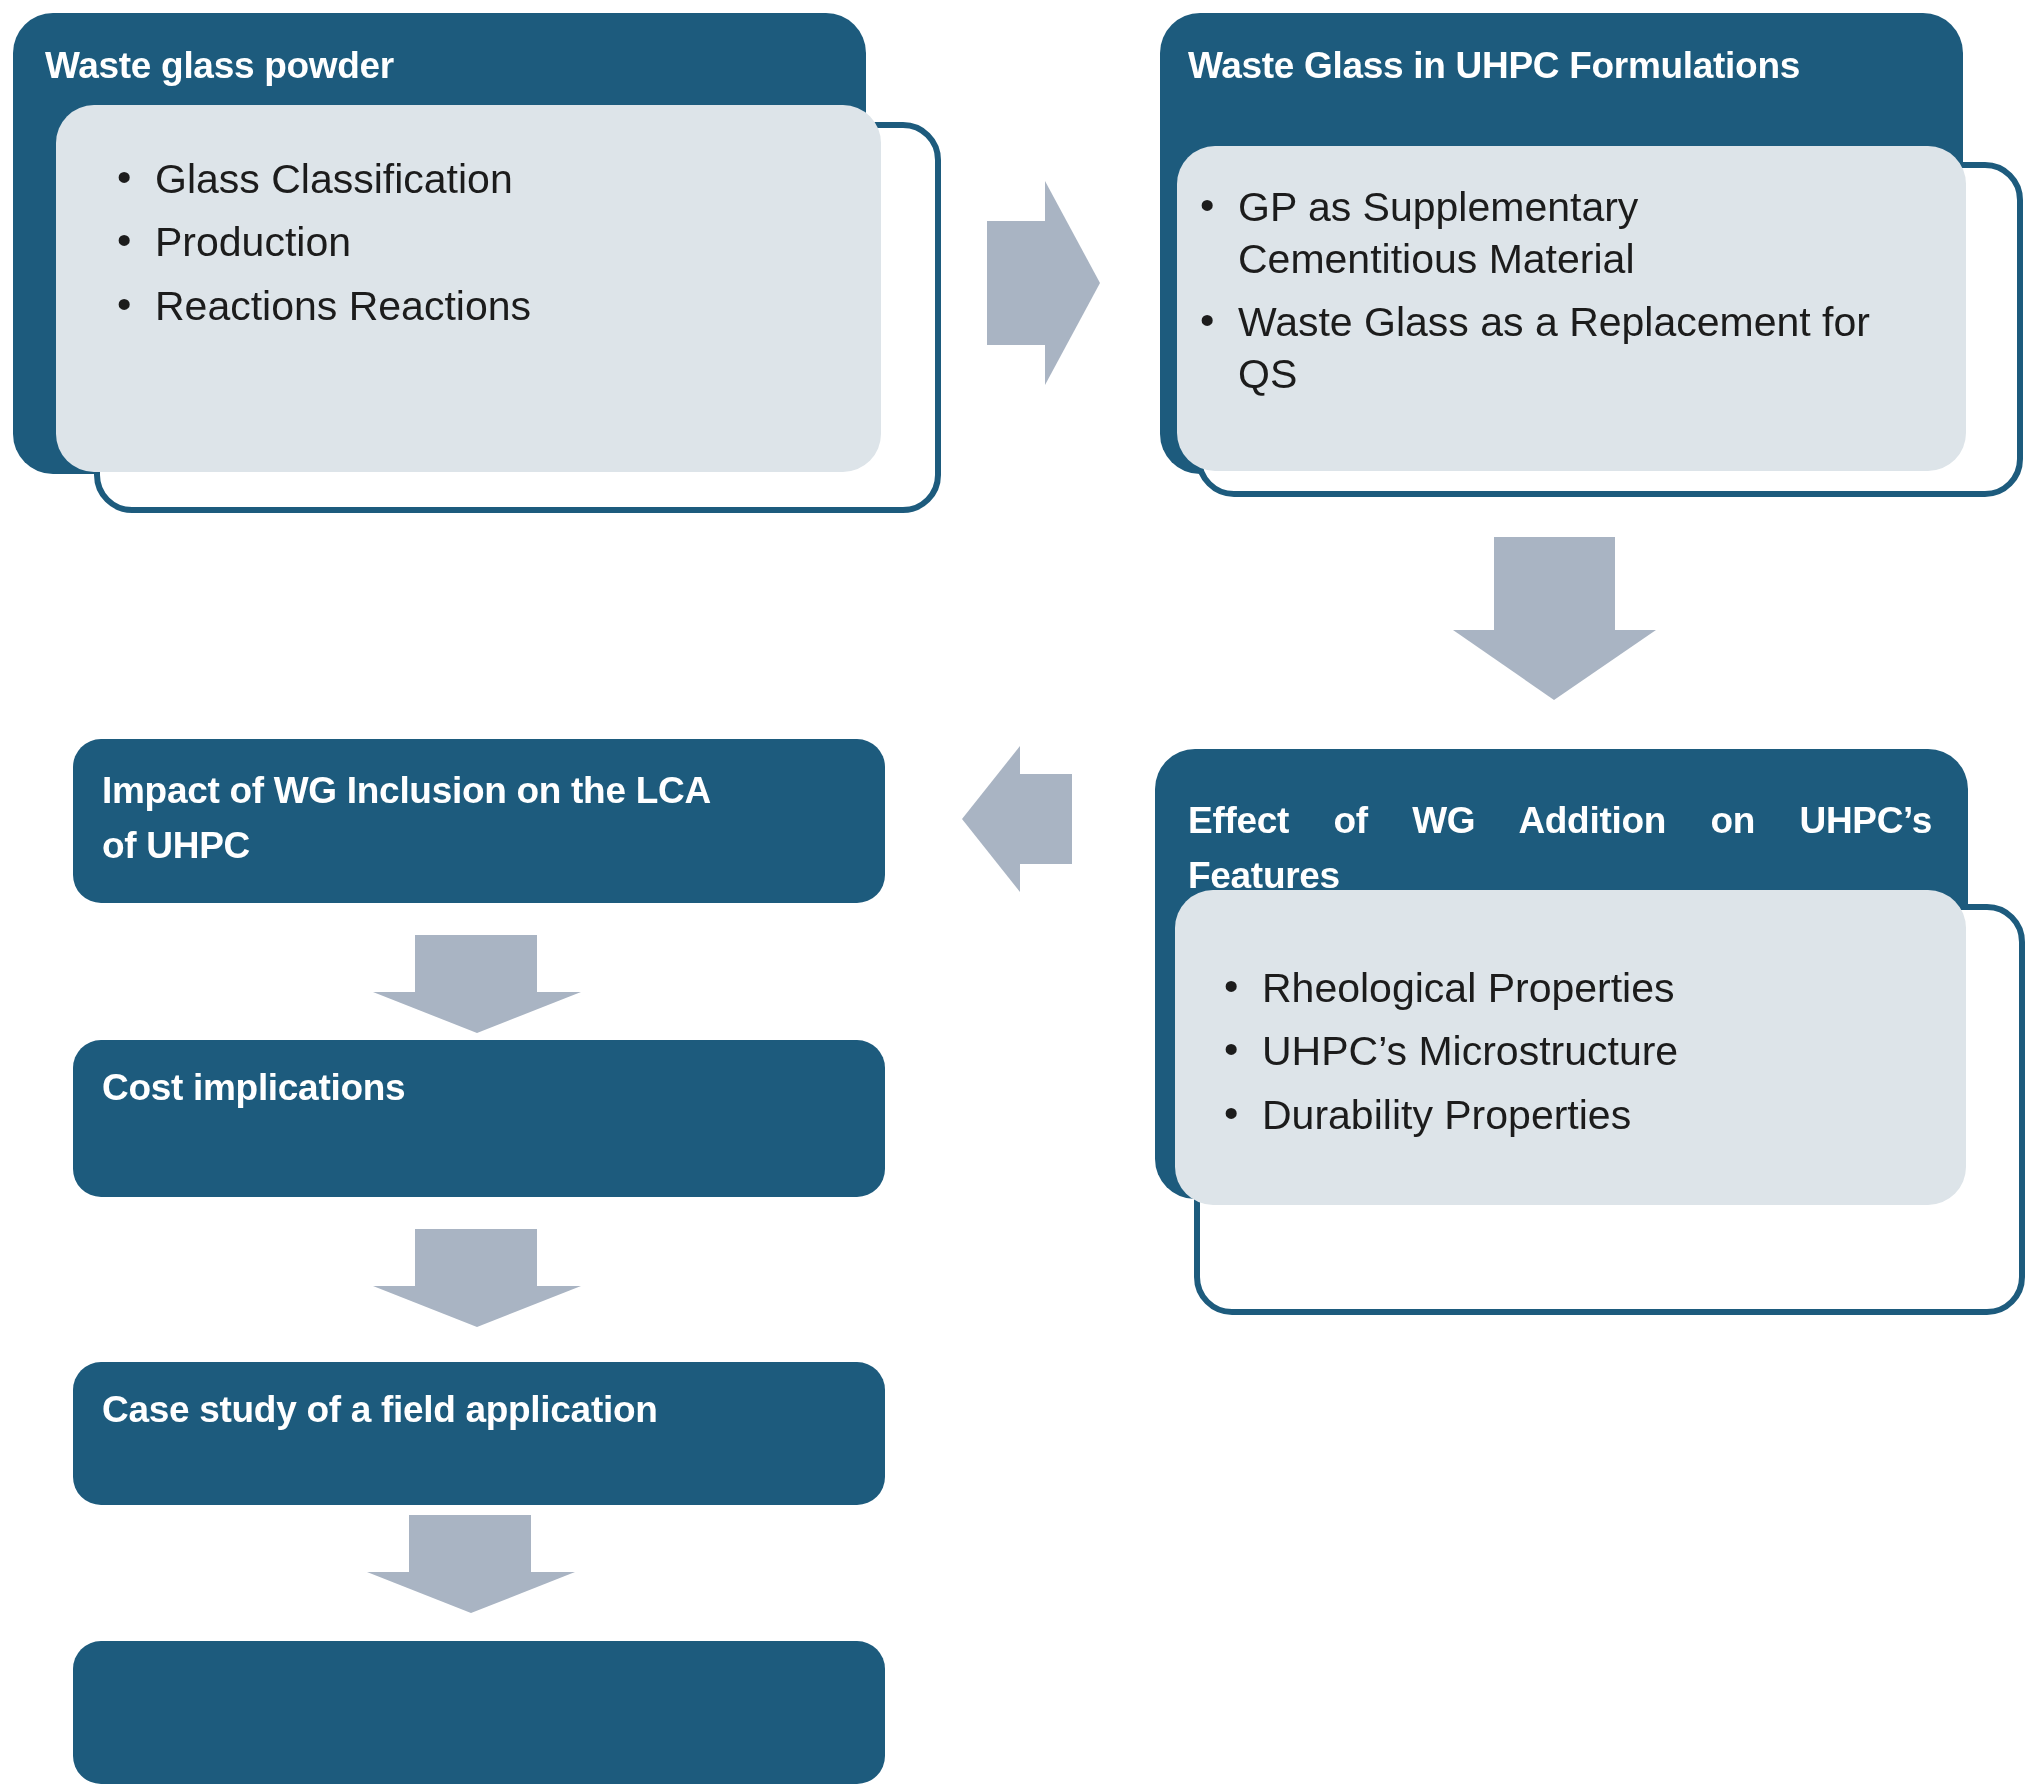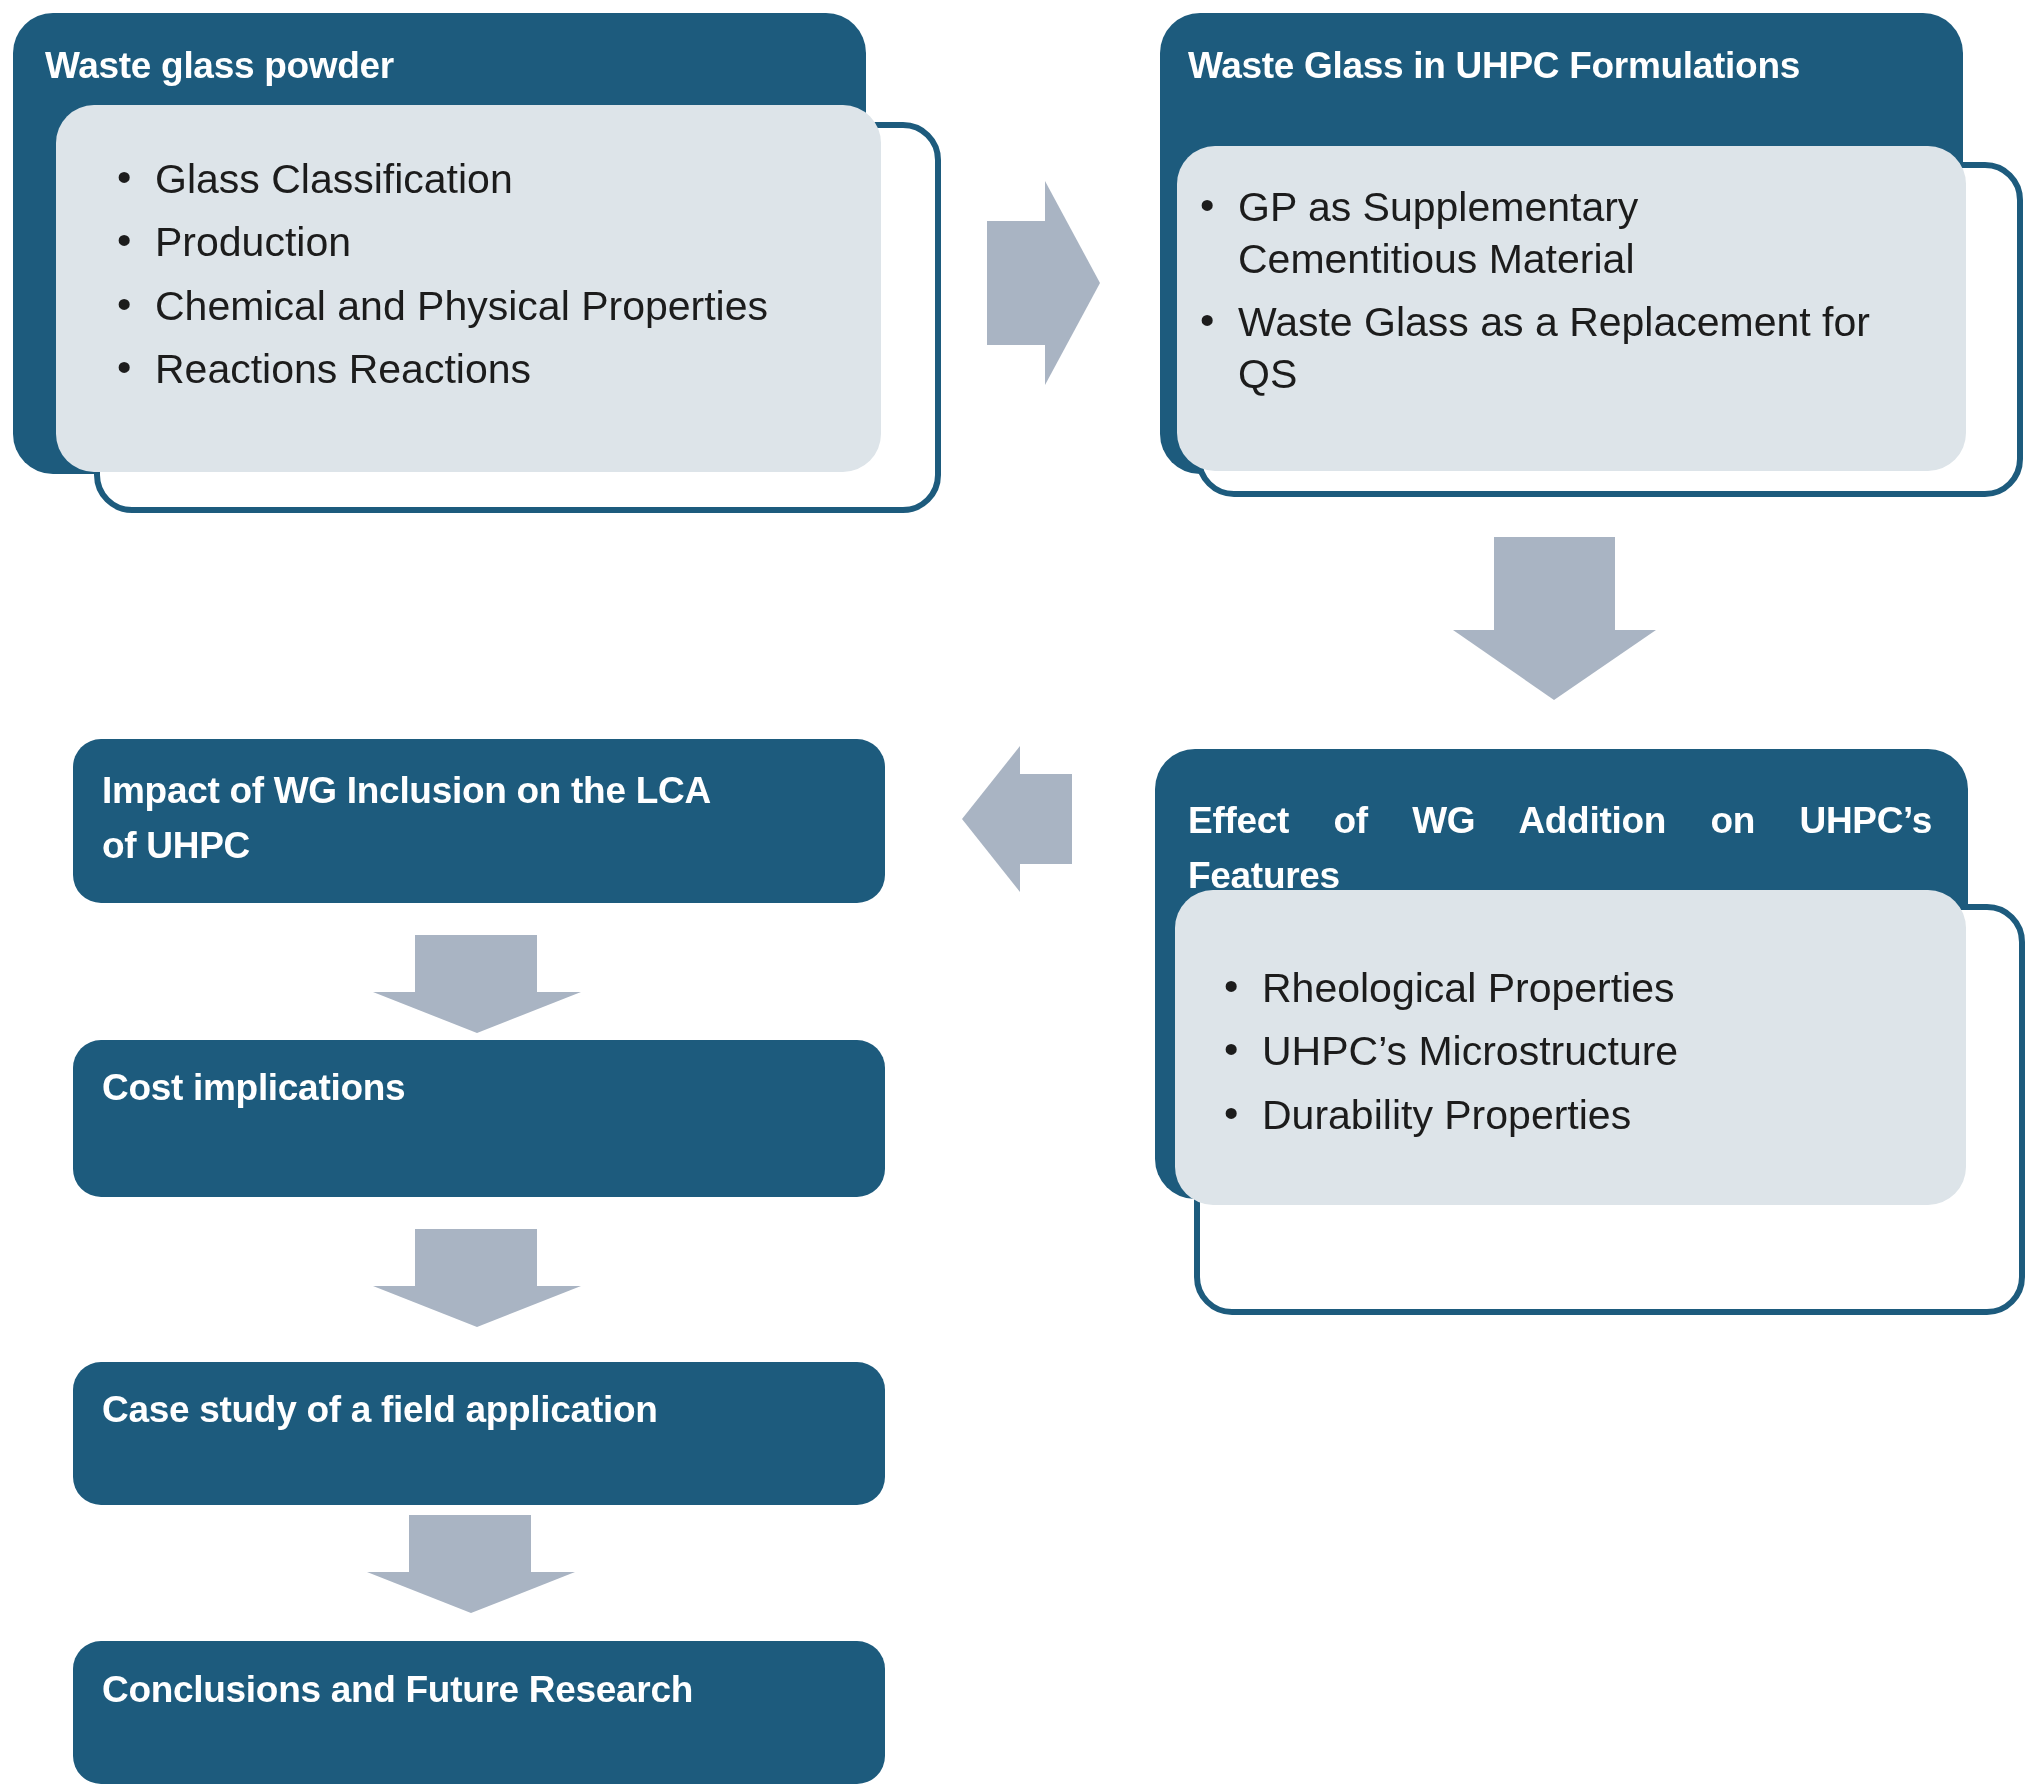--- a/index.html
+++ b/index.html
@@ -63,23 +63,20 @@
     <div class="dark-box" style="left:13px;top:13px;width:853px;height:461px;"></div>
     <div class="panel-border" style="left:94px;top:122px;width:847px;height:391px;"></div>
     <div class="panel-fill" style="left:56px;top:105px;width:825px;height:367px;"></div>
     <div class="title" style="left:45px;top:38px;">Waste glass powder</div>
     <ul class="bullets" style="left:117px;top:153px;">
       <li>
           <span class="line">Glass Classification</span>
         </li>
       <li>
           <span class="line">Production</span>
-        </li>
-      <li>
-          <span class="line">Chemical and Physical Properties</span>
         </li>
       <li>
           <span class="line">Reactions Reactions</span>
         </li>
     </ul>
   </div>
 
   <div class="arr arr-right" style="left:987px;top:181px;">
     <div class="tail"></div>
     <div class="head"></div>
@@ -154,16 +151,15 @@
 
   <div class="simple-box" style="left:73px;top:1362px;width:812px;height:143px;"></div>
   <div class="title" style="left:102px;top:1382px;">Case study of a field application</div>
 
   <div class="arr arr-down-sm" style="left:367px;top:1515px;">
     <div class="tail"></div>
     <div class="head"></div>
   </div>
 
   <div class="simple-box" style="left:73px;top:1641px;width:812px;height:143px;"></div>
-  <div class="title" style="left:102px;top:1662px;">Conclusions and Future Research</div>
 
 </div>
 
 
 </body></html>

